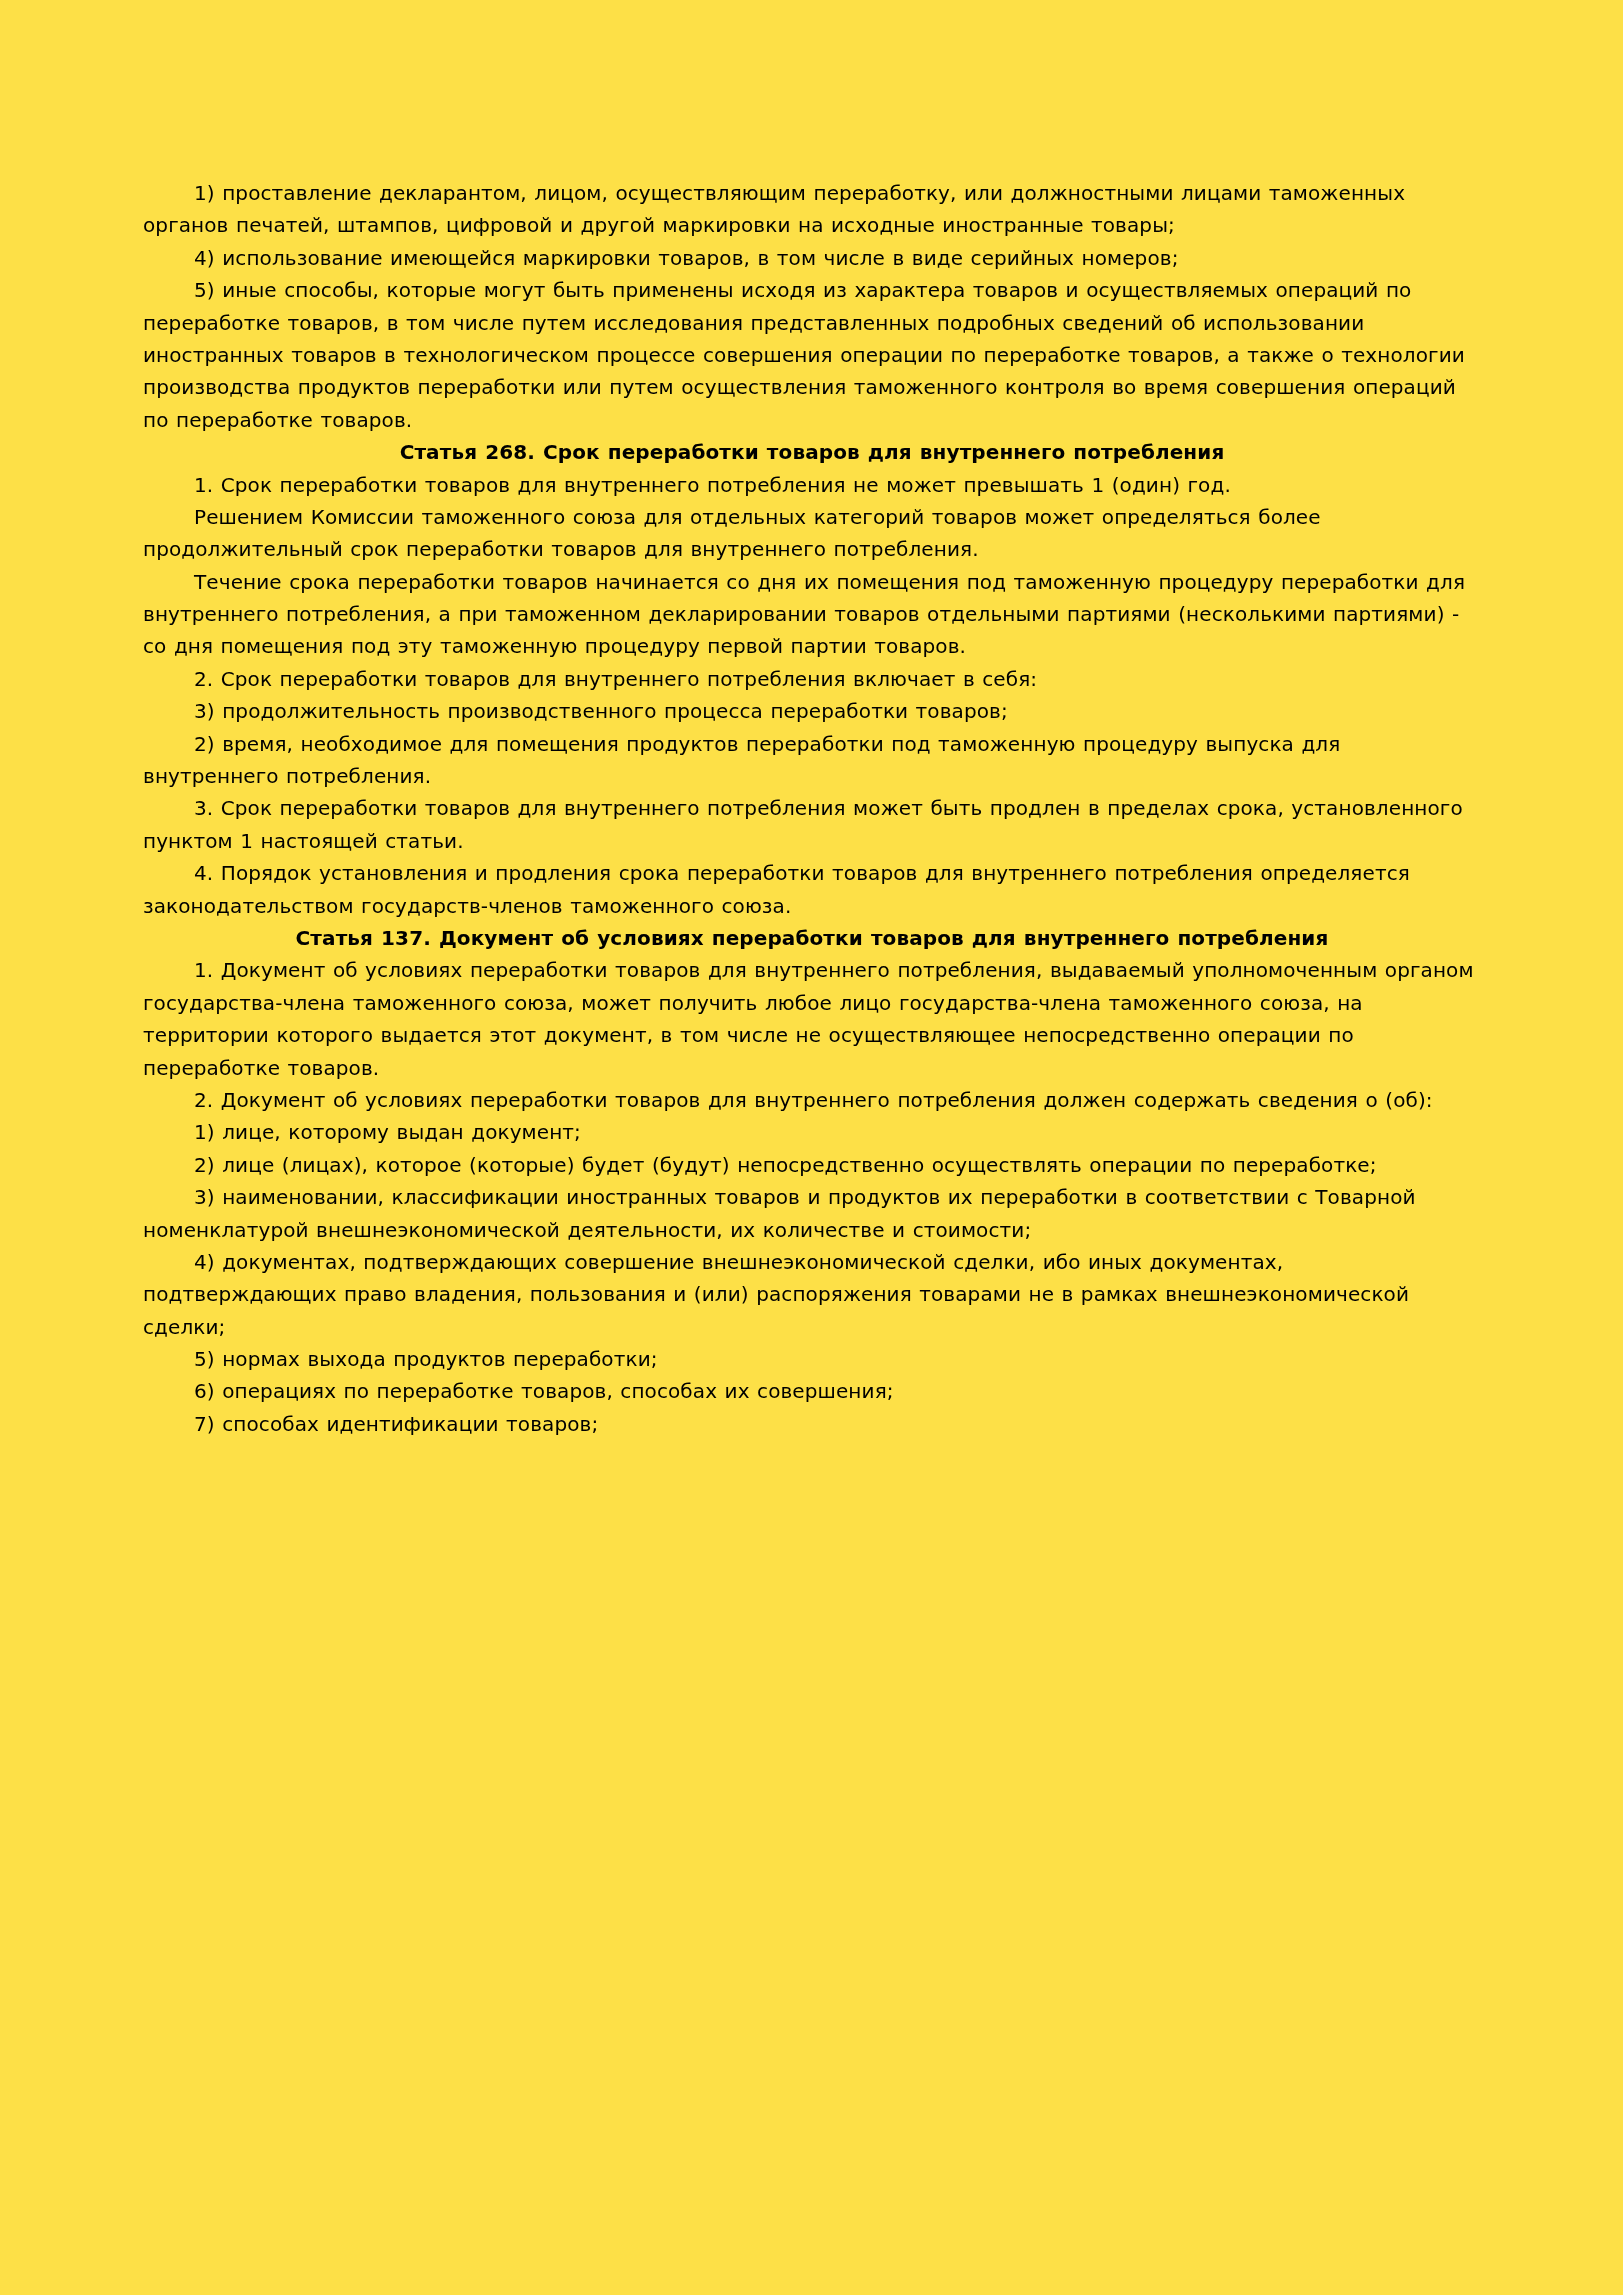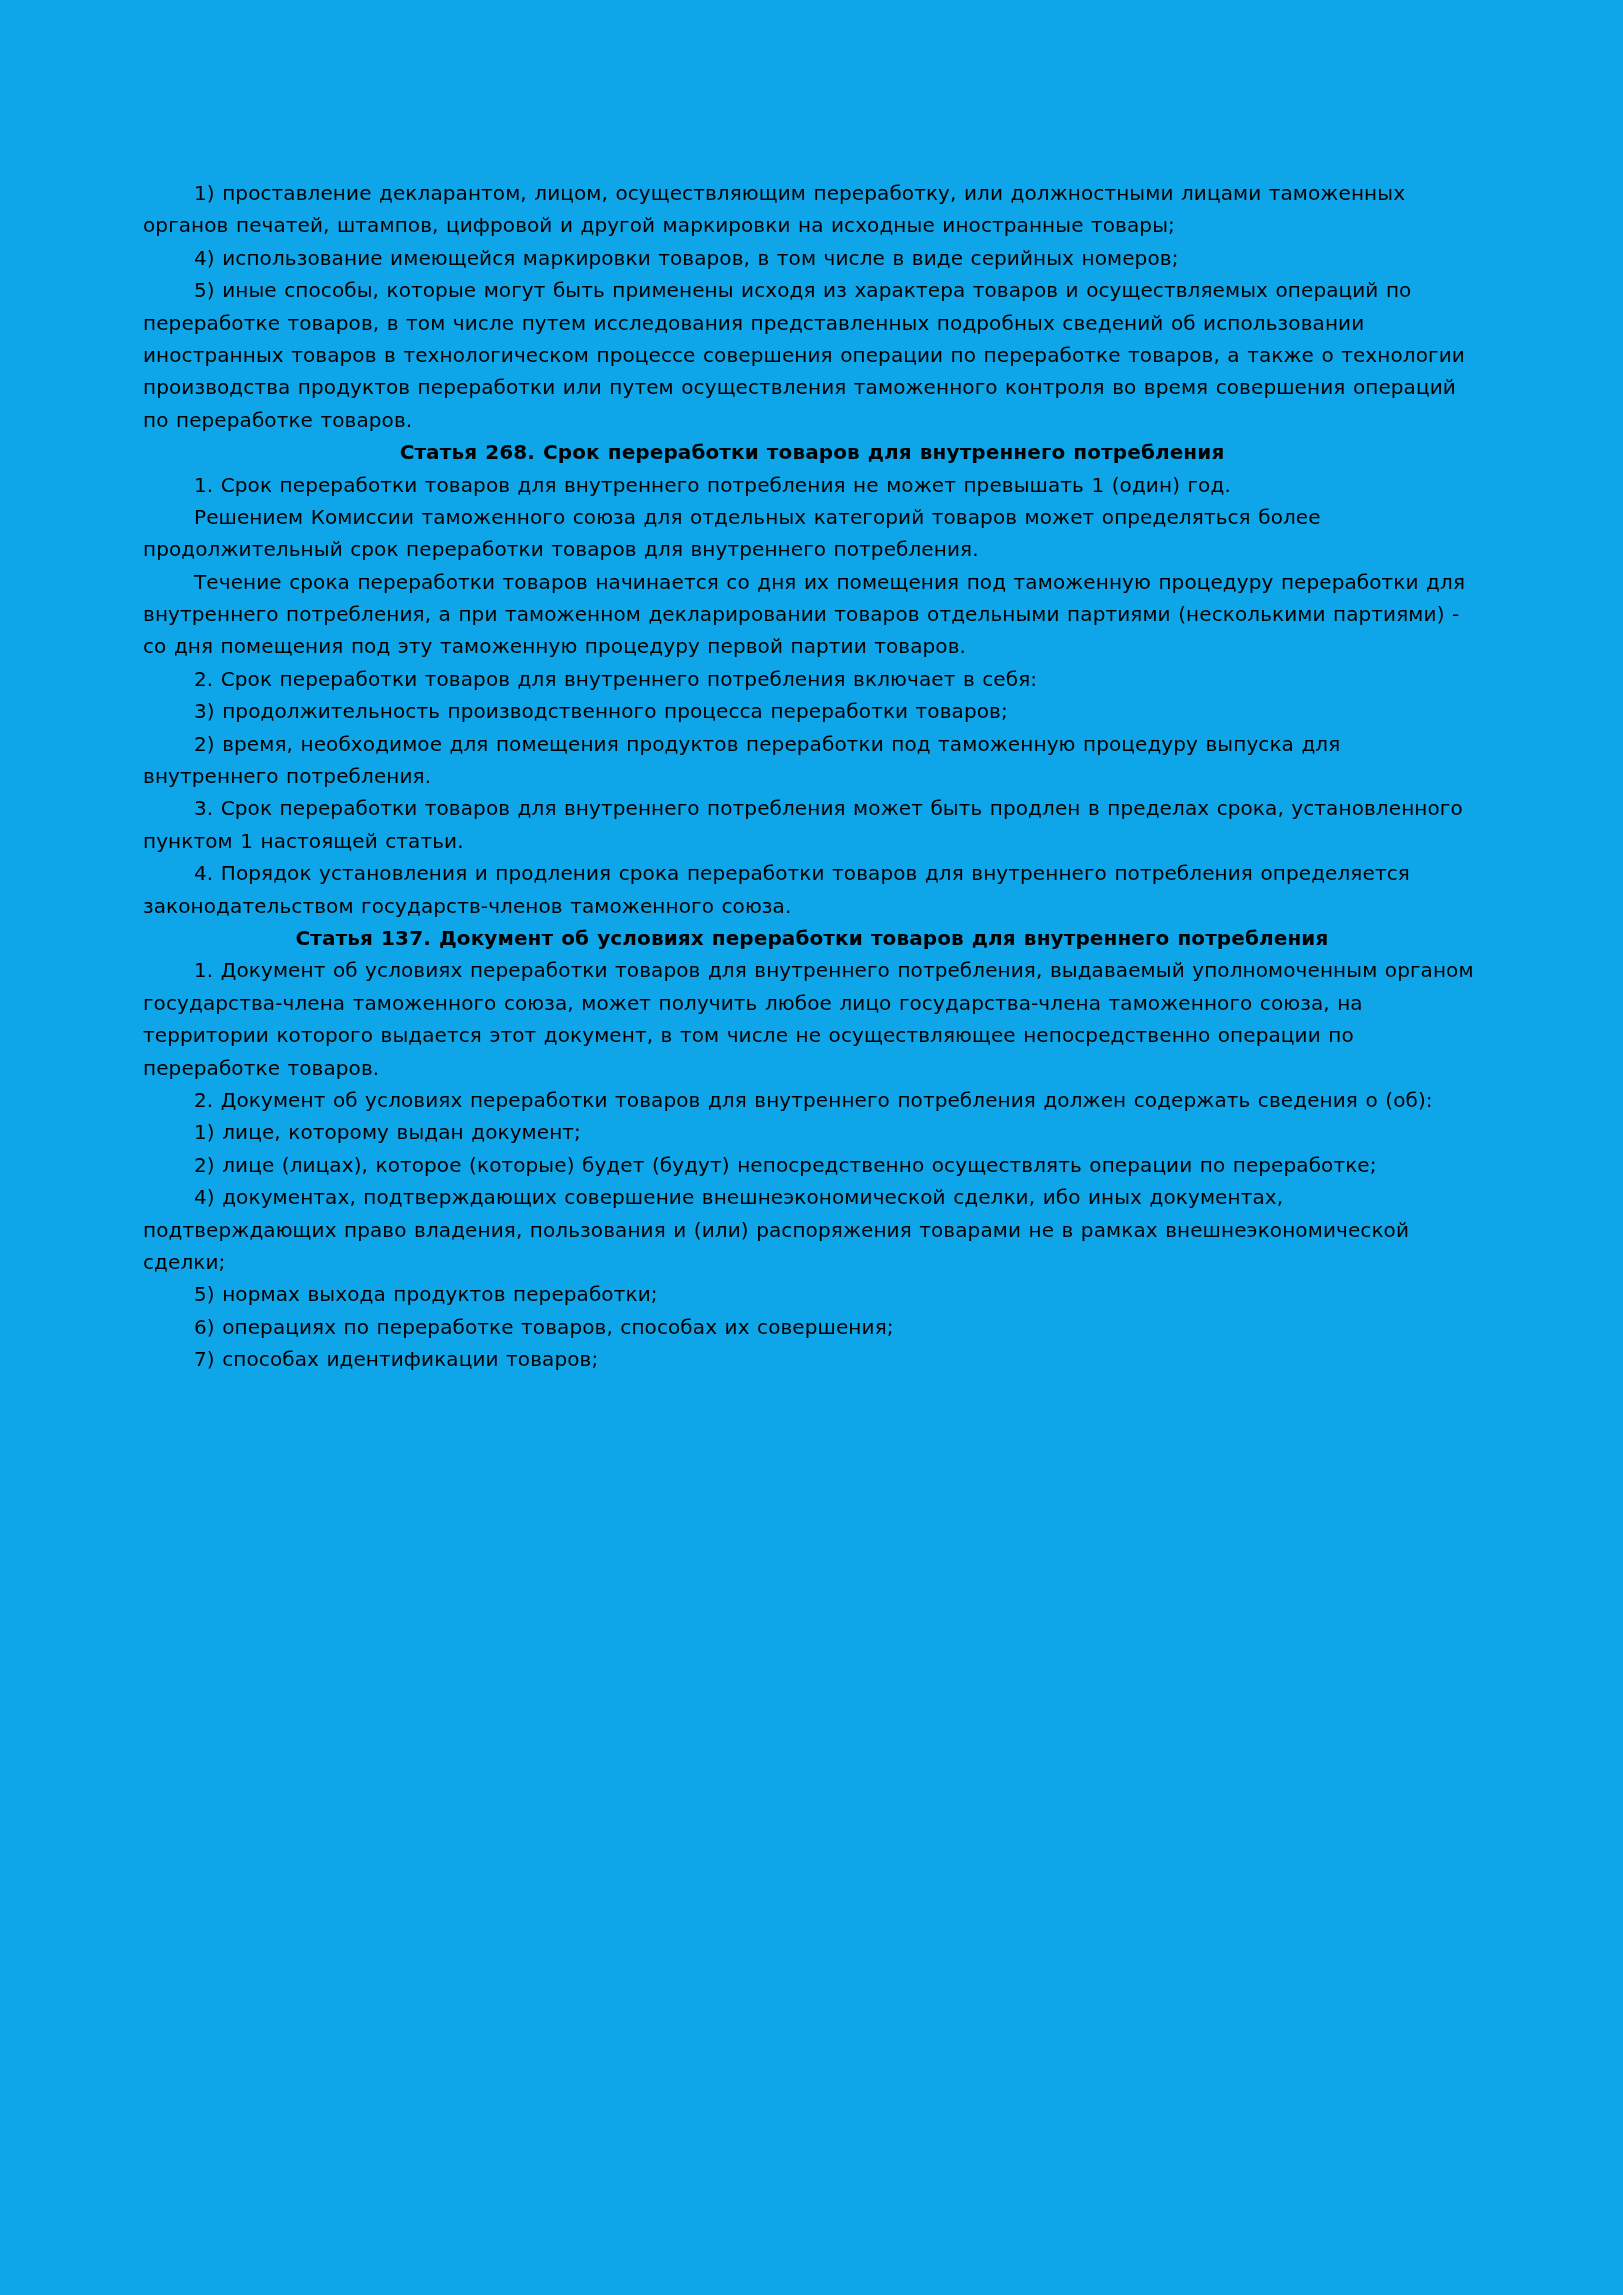--- a/index.html
+++ b/index.html
@@ -7,21 +7,21 @@
     padding: 0;
     background: #ffffff;
   }
   body {
     font-family: "DejaVu Sans", sans-serif;
   }
   .page {
     width: 1623px;
     height: 2295px;
     box-sizing: border-box;
-    background: #0ea5e9;
+    background: #fde047;
     position: relative;
     padding: 177px 143px 0 143px;
   }
   .doc-body {
     width: 1338px;
     font-size: 20px;
     line-height: 1.62;
     color: #000000;
     text-align: justify;
     letter-spacing: 0.1px;
@@ -61,19 +61,20 @@
       <p class="indent last-line-left">2. Срок переработки товаров для внутреннего потребления включает в себя:</p>
       <p class="indent last-line-left">3) продолжительность производственного процесса переработки товаров;</p>
       <p class="indent last-line-left">2) время, необходимое для помещения продуктов переработки под таможенную процедуру выпуска для внутреннего потребления.</p>
       <p class="indent last-line-left">3. Срок переработки товаров для внутреннего потребления может быть продлен в пределах срока, установленного пунктом 1 настоящей статьи.</p>
       <p class="indent last-line-left">4. Порядок установления и продления срока переработки товаров для внутреннего потребления определяется законодательством государств-членов таможенного союза.</p>
       <p class="heading">Статья 137. Документ об условиях переработки товаров для внутреннего потребления</p>
       <p class="indent last-line-left">1. Документ об условиях переработки товаров для внутреннего потребления, выдаваемый уполномоченным органом государства-члена таможенного союза, может получить любое лицо государства-члена таможенного союза, на территории которого выдается этот документ, в том числе не осуществляющее непосредственно операции по переработке товаров.</p>
       <p class="indent last-line-left">2. Документ об условиях переработки товаров для внутреннего потребления должен содержать сведения о (об):</p>
       <p class="indent last-line-left">1) лице, которому выдан документ;</p>
       <p class="indent last-line-left">2) лице (лицах), которое (которые) будет (будут) непосредственно осуществлять операции по переработке;</p>
+      <p class="indent last-line-left">3) наименовании, классификации иностранных товаров и продуктов их переработки в соответствии с Товарной номенклатурой внешнеэкономической деятельности, их количестве и стоимости;</p>
       <p class="indent last-line-left">4) документах, подтверждающих совершение внешнеэкономической сделки, ибо иных документах, подтверждающих право владения, пользования и (или) распоряжения товарами не в рамках внешнеэкономической сделки;</p>
       <p class="indent last-line-left">5) нормах выхода продуктов переработки;</p>
       <p class="indent last-line-left">6) операциях по переработке товаров, способах их совершения;</p>
       <p class="indent last-line-left">7) способах идентификации товаров;</p>
     </div>
 </div>
 
 
 </body></html>

